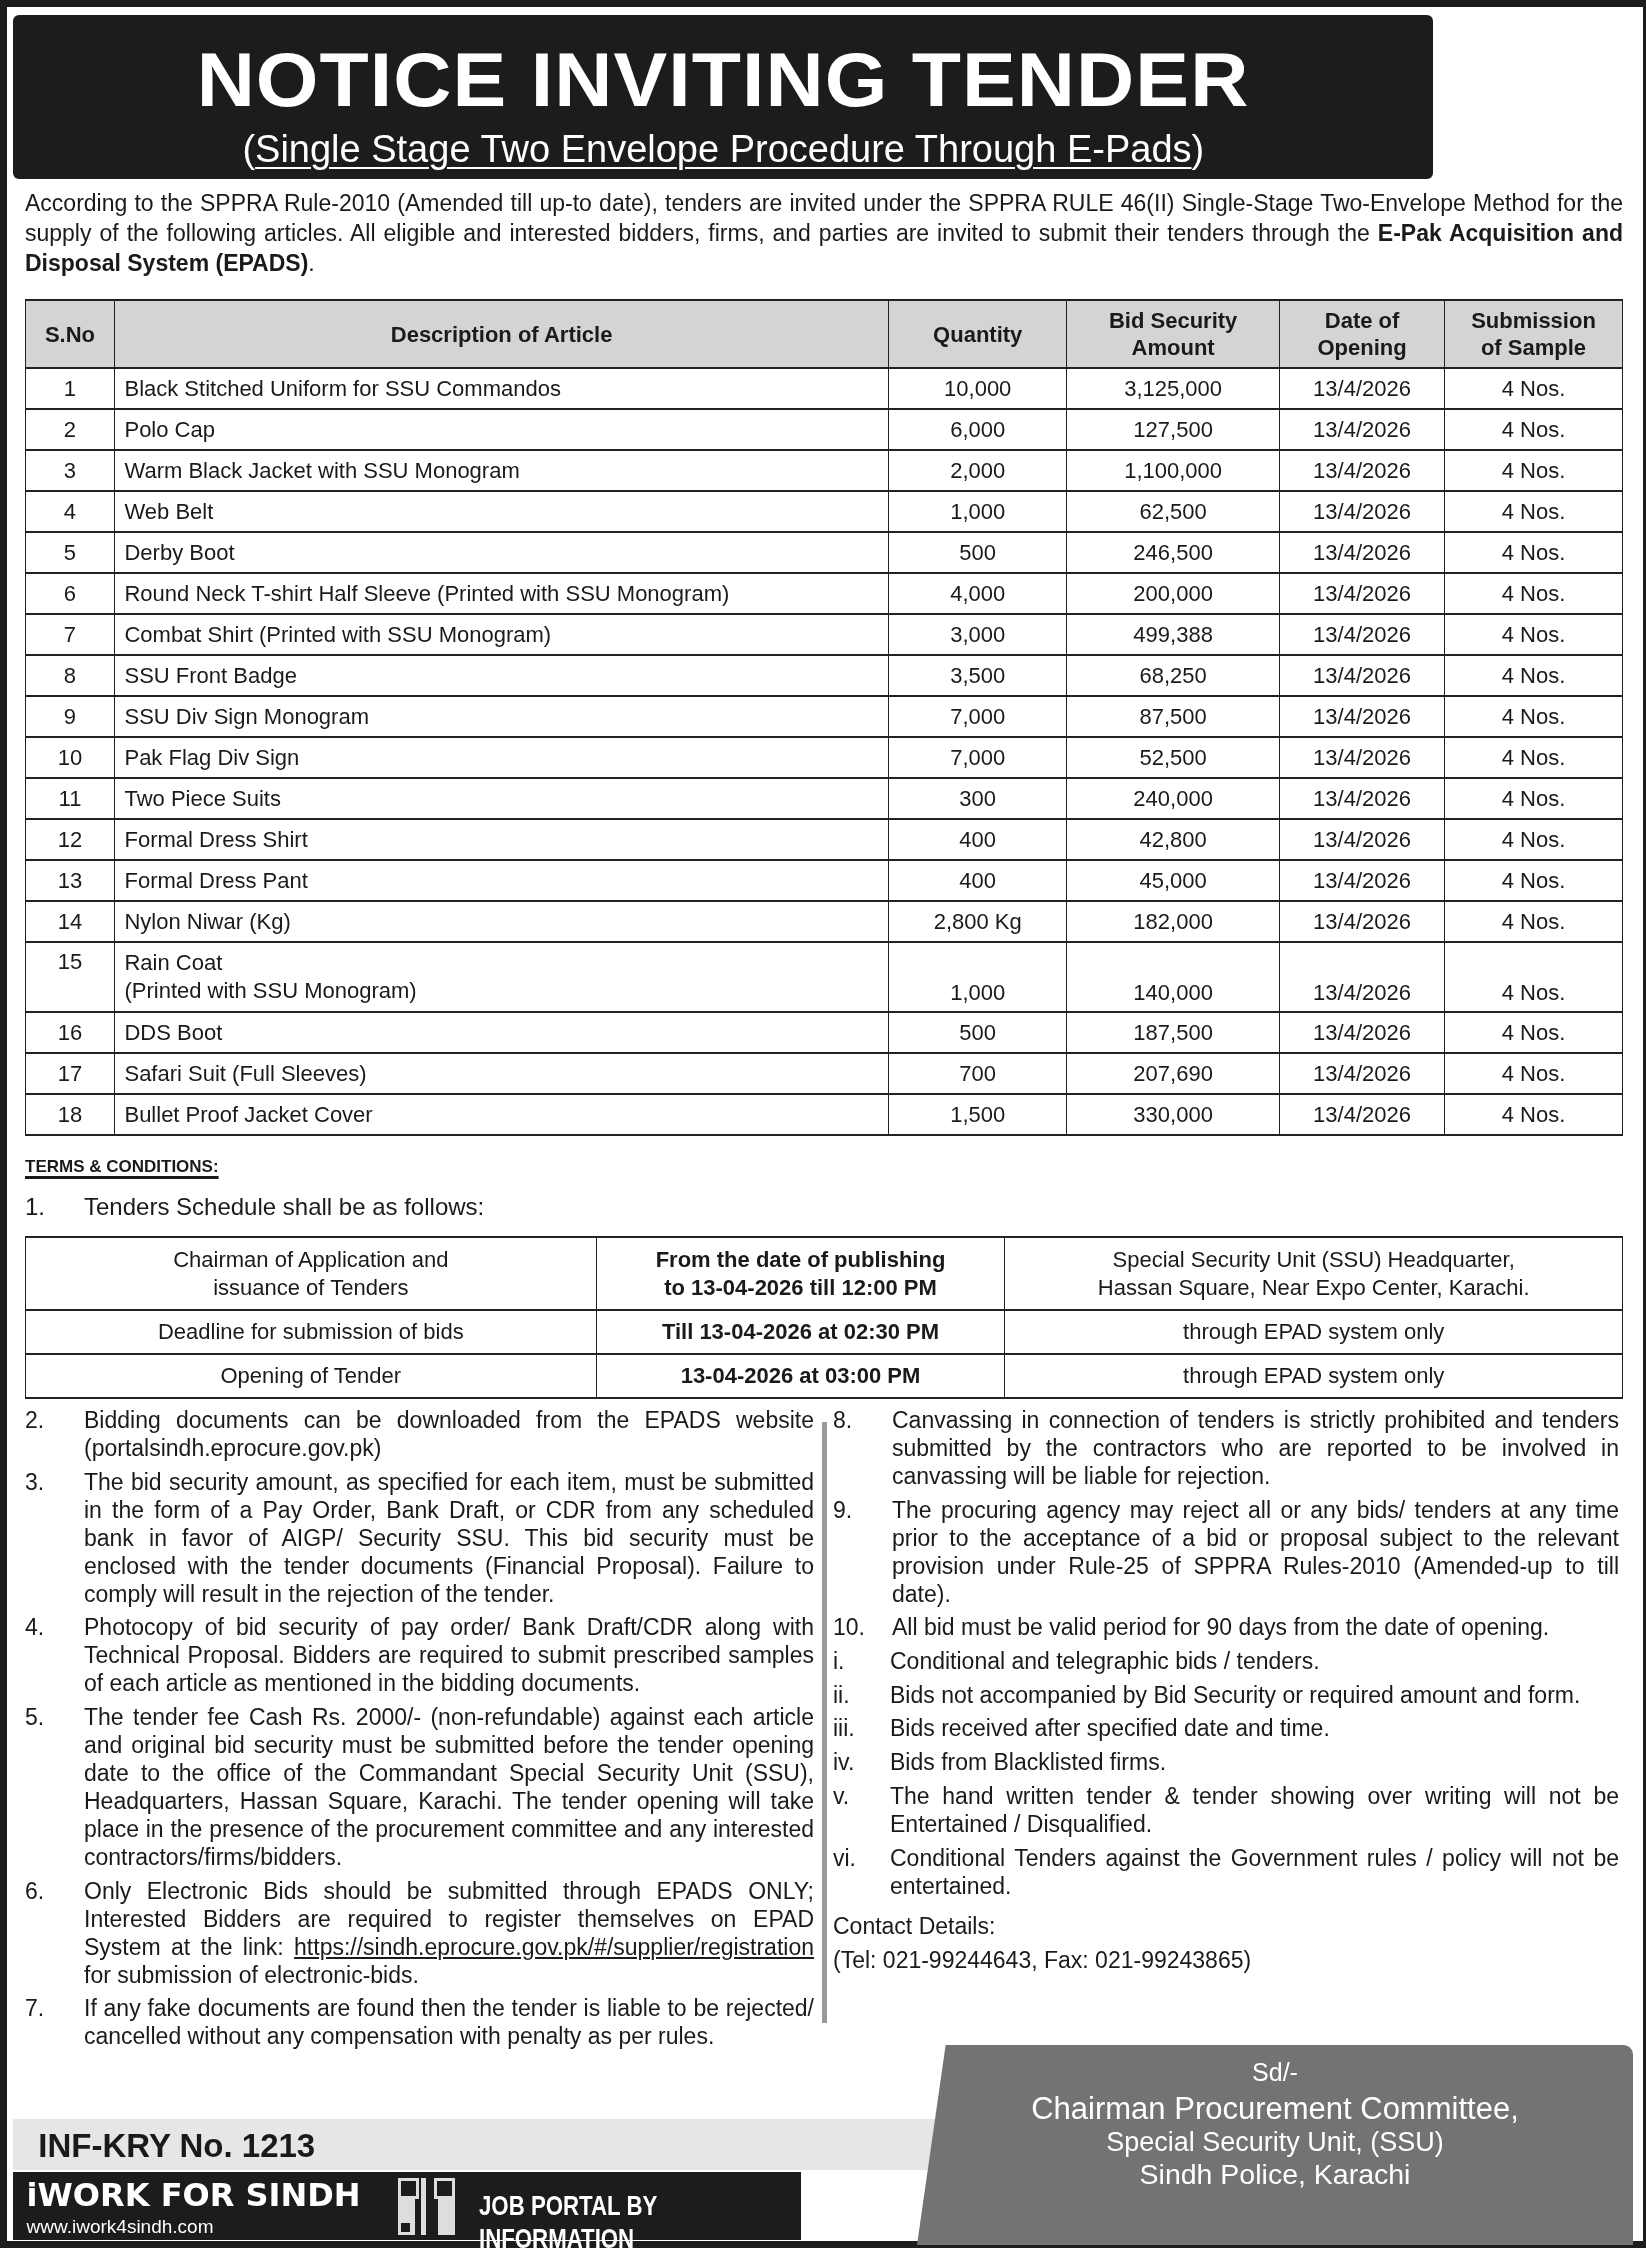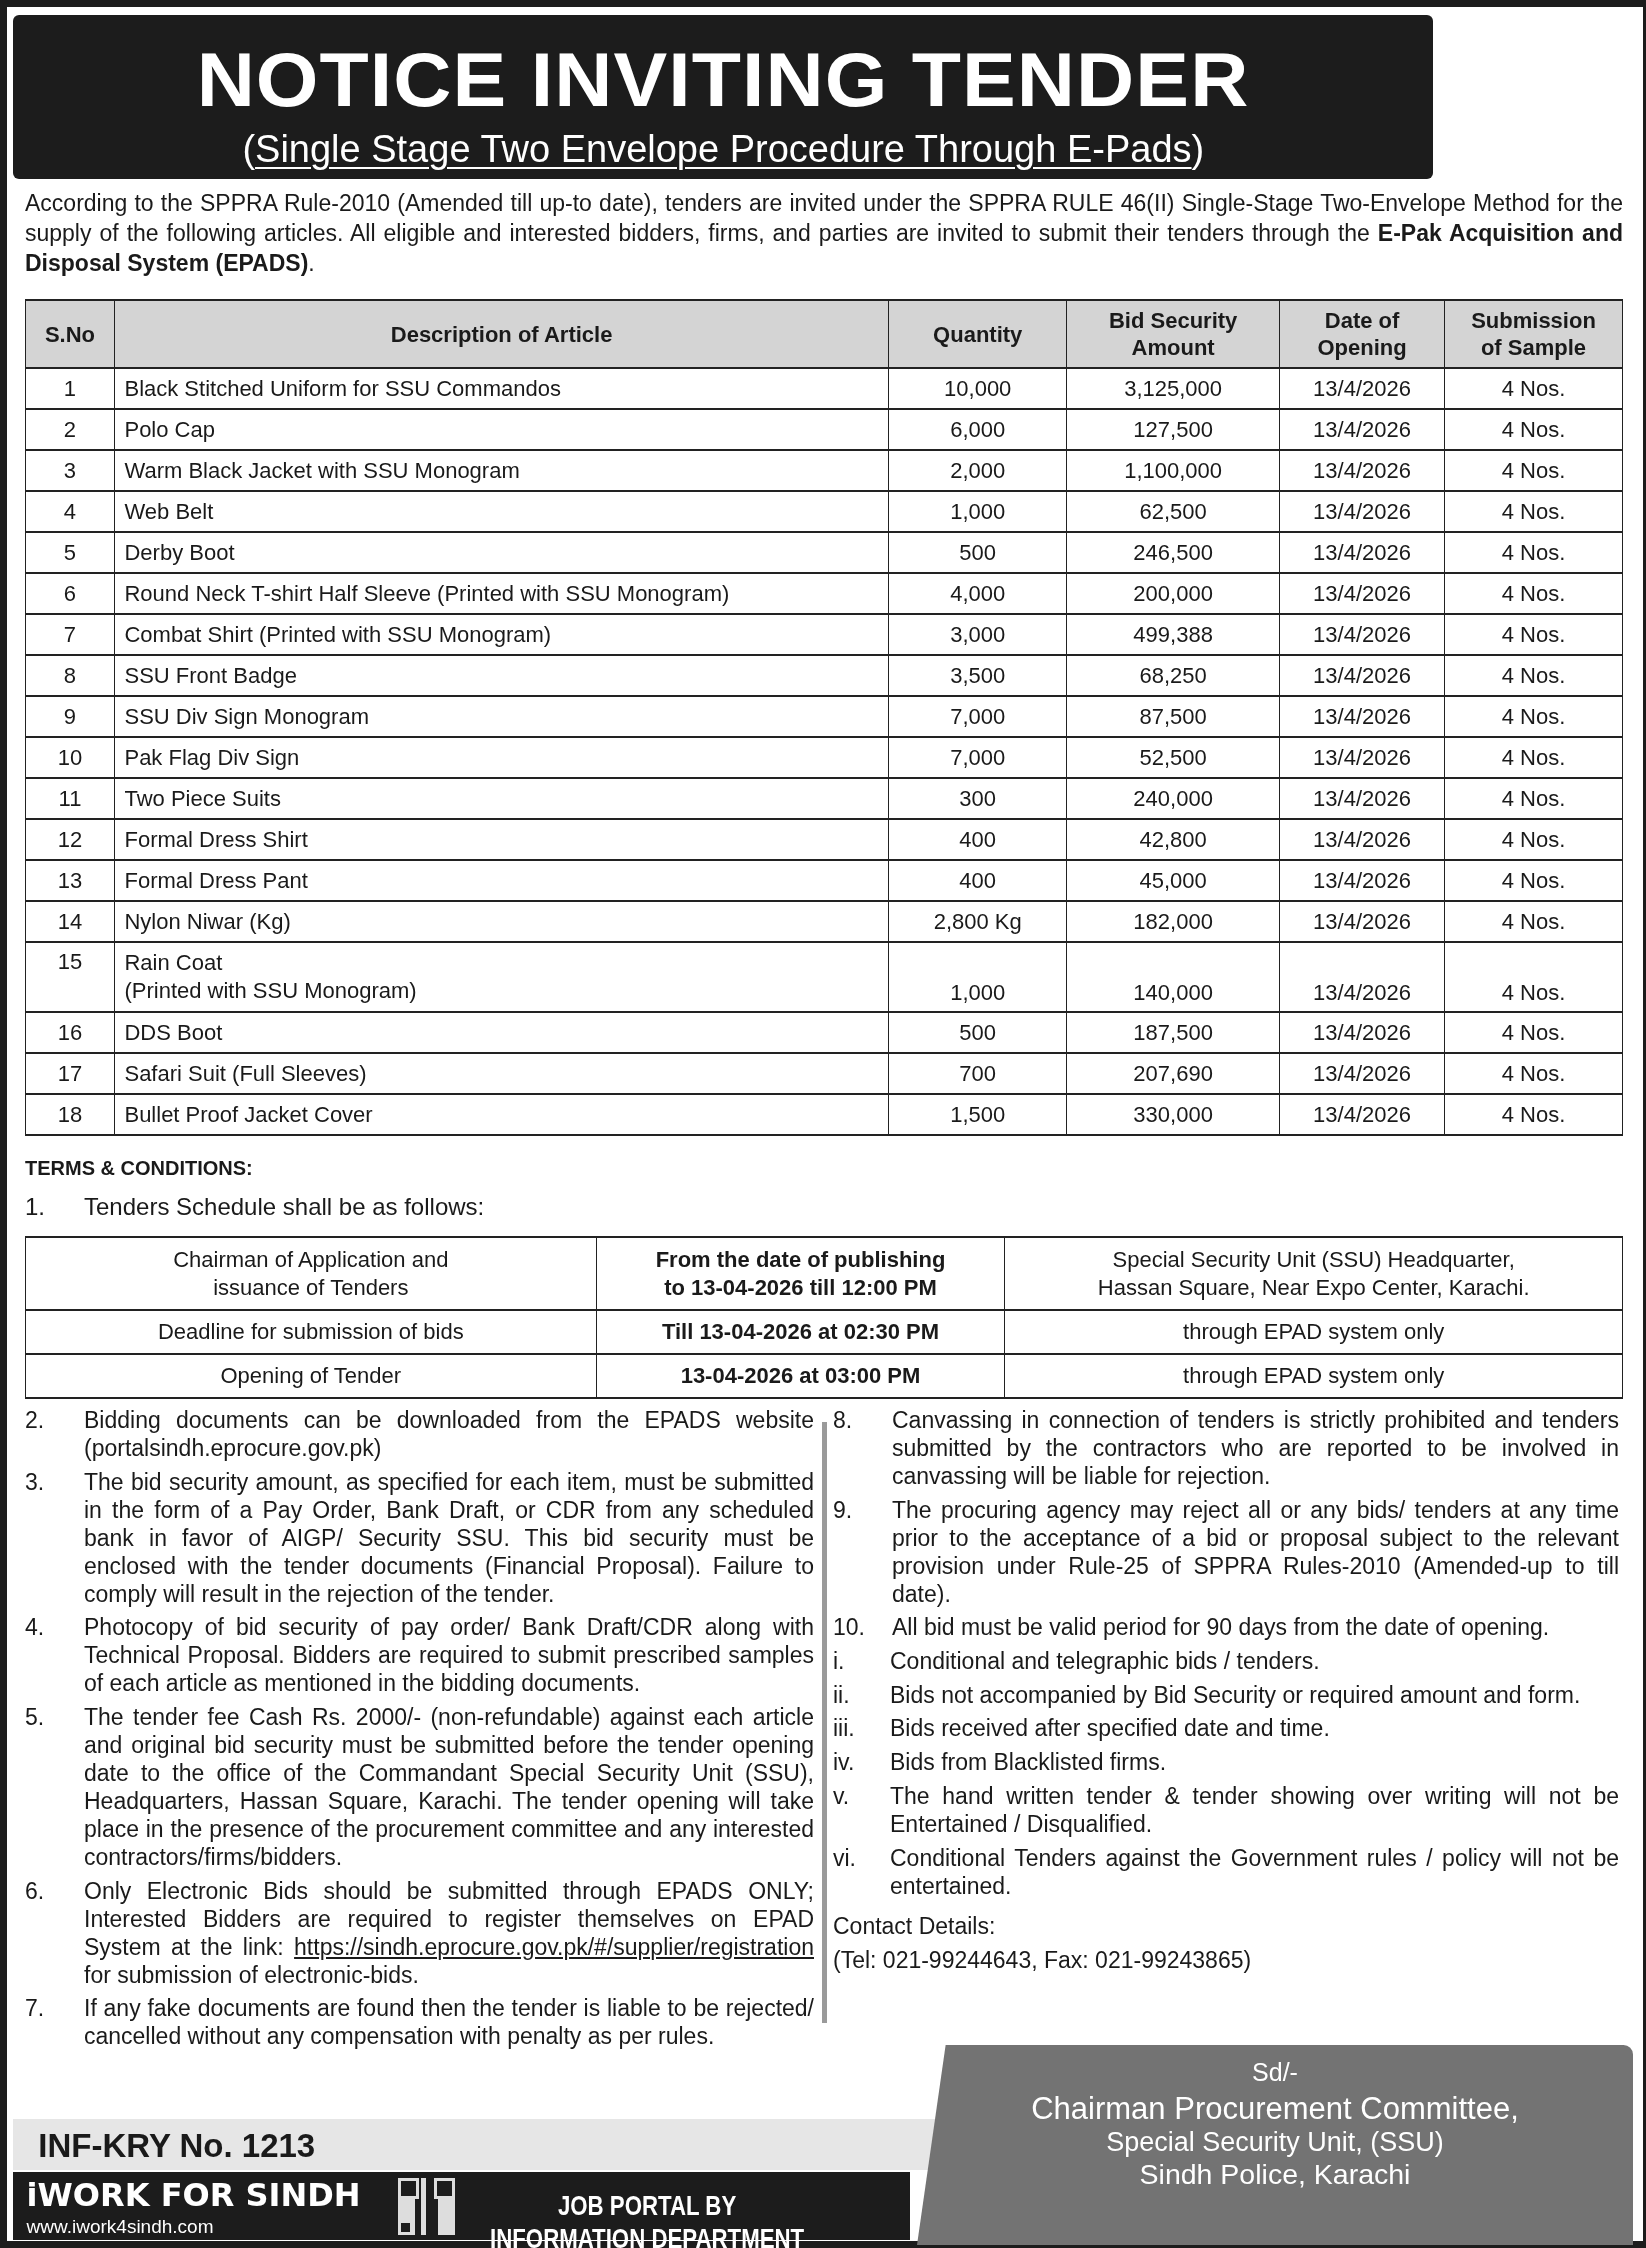--- a/index.html
+++ b/index.html
@@ -49,22 +49,22 @@
     font-size: 22px;
   }
   table.items td { height: 41px; text-align: center; }
   table.items td.desc { text-align: left; padding-left: 9.5px; }
   table.items tr.tall td { height: 68px; vertical-align: bottom; padding-bottom: 5.7px; }
   table.items tr.tall td.sno { vertical-align: top; padding-top: 5.7px; }
   table.items tr.tall td.desc { vertical-align: top; padding-top: 5.7px; line-height: 28.5px; }
   table.items tr:last-child td { border-bottom: 2.9px solid #222; }
 
   .terms-head {
-    position: absolute; left: 25px; top: 1157px; font-size: 20px; font-weight: bold;
-    text-underline-offset: 3.8px; text-decoration-thickness: 2.9px;
+    position: absolute; left: 25px; top: 1157px; font-size: 17px; font-weight: bold;
+    text-decoration: underline; text-underline-offset: 3.8px; text-decoration-thickness: 2.9px;
   }
   .term1 {
     position: absolute; left: 25px; top: 1193px; font-size: 24px;
   }
   .term1 .num { display: inline-block; width: 59px; }
 
   table.schedule {
     position: absolute; left: 25px; top: 1236px; width: 1598px;
     border-collapse: collapse; font-size: 22px; text-align: center;
   }
@@ -98,21 +98,21 @@
   .contact { margin-top: 9.5px; line-height: 34px; }
 
   
   .inf-bar {
     position: absolute; left: 13.3px; top: 2119px; width: 932px; height: 51px; background: #e6e6e6;
   }
   .inf-bar span {
     position: absolute; left: 25px; top: 7.6px; font-size: 33px; font-weight: bold;
   }
   .brand-bar {
-    position: absolute; left: 13.3px; top: 2172px; width: 897px; height: 68px; background: #1c1c1c; color: #fff; text-align: center;
+    position: absolute; left: 13.3px; top: 2172px; width: 788px; height: 68px; background: #1c1c1c; color: #fff;
   }
   .brand-logo {
     position: absolute; left: 13.3px; top: 3.8px; font-family: "DejaVu Sans", sans-serif;
     font-weight: bold; font-size: 32px; letter-spacing: 0px;
   }
   .brand-url { position: absolute; left: 13.3px; top: 44px; font-size: 19px; }
   .qr {
     position: absolute; left: 385px; top: 5.7px; width: 57px; height: 57px;
     background:
       linear-gradient(90deg, #fff 0 30%, transparent 30% 40%, #fff 40% 50%, transparent 50% 70%, #fff 70% 100%),

